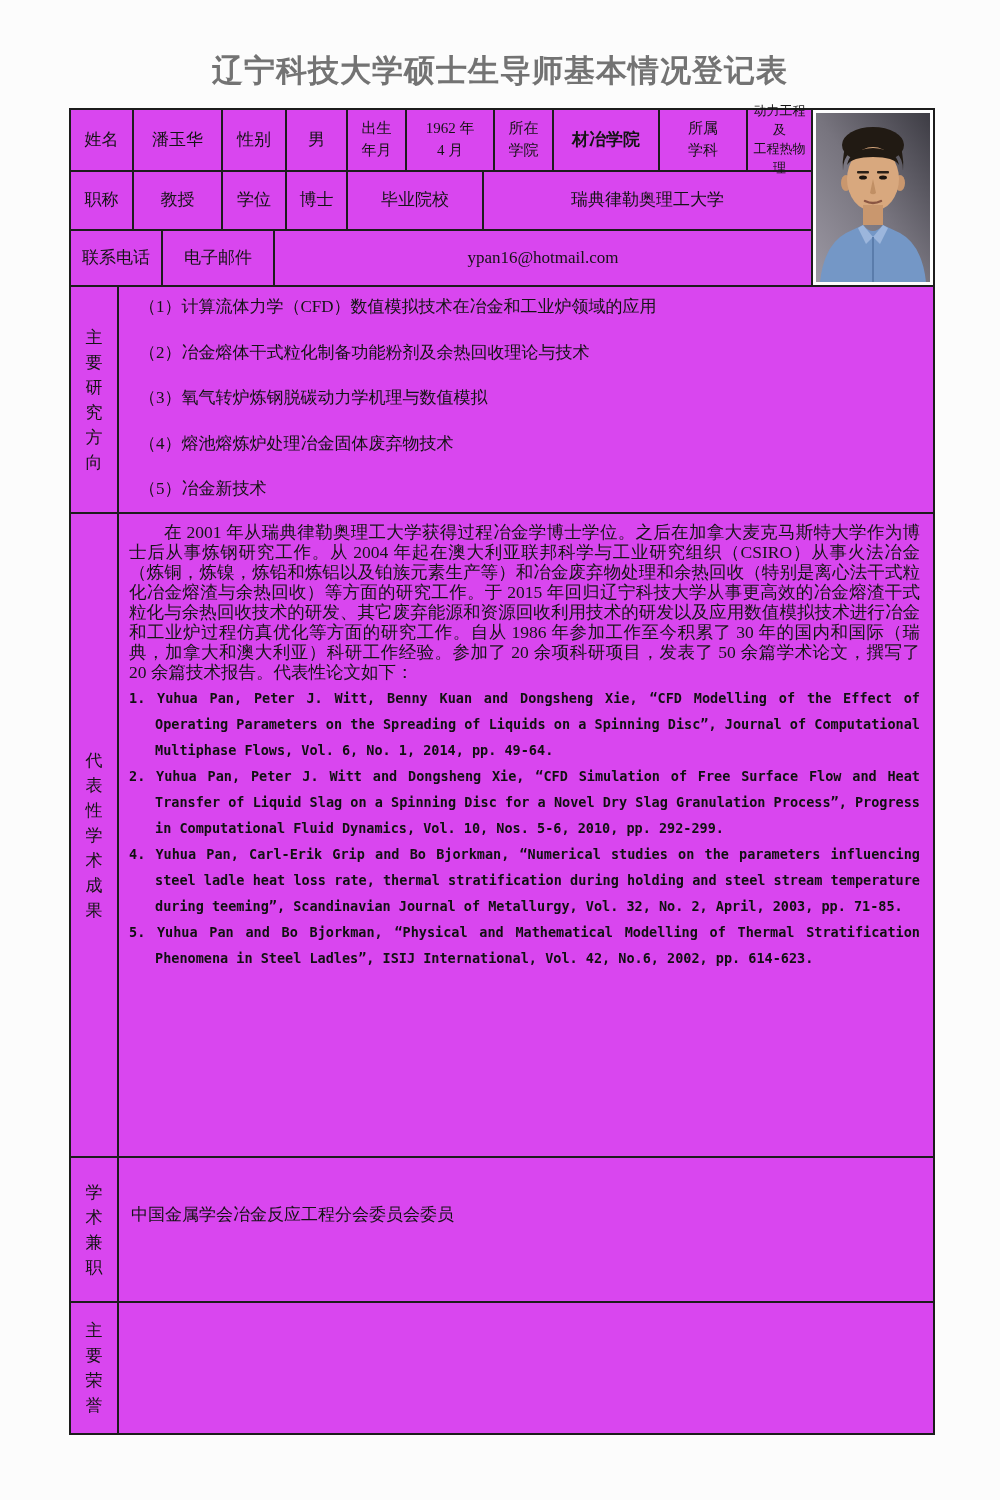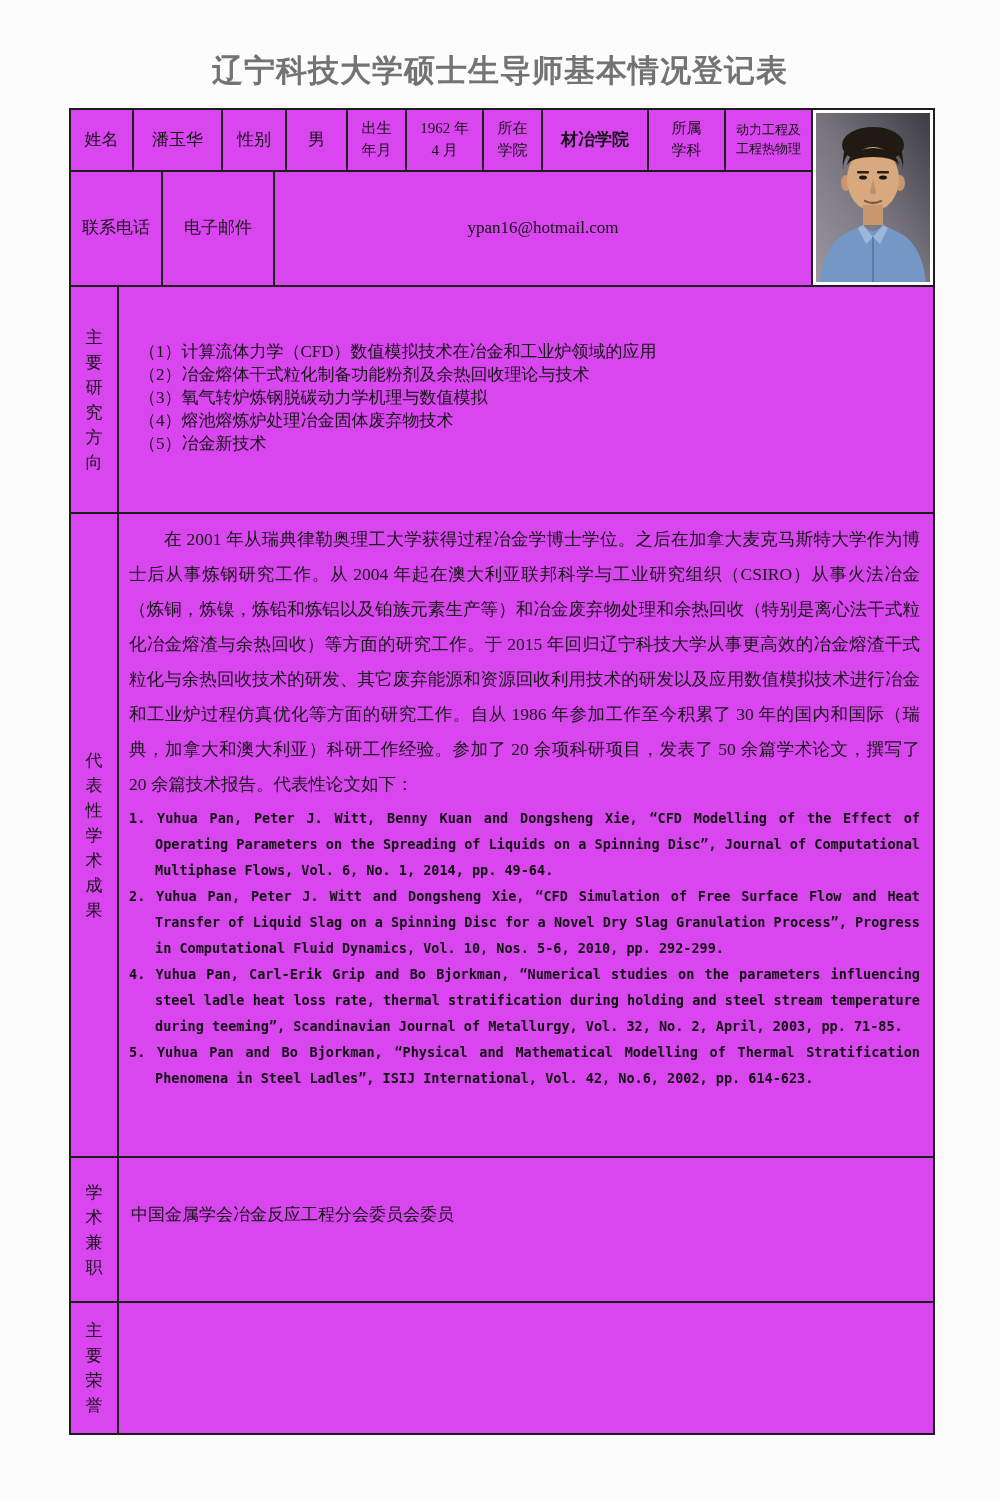--- a/index.html
+++ b/index.html
@@ -24,47 +24,47 @@
   .row-3 { flex:1; }
   .cell {
     display:flex; align-items:center; justify-content:center; text-align:center;
     border-right:2px solid #1c1c1c; font-size:17px; white-space:pre-line;
     line-height:1.45; padding:2px;
   }
   .cell.last { border-right:none; }
   .small2 { font-size:15px; }
   .tiny2  { font-size:13px; }
   .w63{width:63px;} .w89{width:89px;} .w64{width:64px;} .w61{width:61px;}
-  .w59{width:59px;} .w77{width:77px;} .w91{width:106px;font-weight:bold;} .w103{flex:1;}
+  .w59{width:59px;} .w77{width:88px;} .w91{width:106px;font-weight:bold;} .w103{flex:1;}
   .w136{width:136px;} .w330{flex:1;}
   .w92{width:92px;} .w182{width:182px;} .w112{width:112px;} .w357{flex:1;}
 
   .photo-cell { flex:1; background:#fdfdfd; display:flex; align-items:center; justify-content:center; padding:3px; }
   .photo-cell svg { display:block; }
 
   
   .section { display:flex; border-bottom:2.5px solid #1c1c1c; }
   .section:last-child { border-bottom:none; }
   .side-label {
     width:48px; border-right:2px solid #1c1c1c; display:flex; align-items:center;
     justify-content:center; text-align:center; font-size:17px; line-height:25px;
     white-space:pre-line; flex-shrink:0;
   }
   .sec-research { height:227px; }
   .sec-achievements { height:644px; }
   .sec-positions { height:145px; }
   .sec-honors { height:130px; }
 
   .research-content {
-    flex:1; display:flex; flex-direction:column; justify-content:center;
+    flex:1; display:flex; flex-direction:column; justify-content:space-between;
     padding:8px 10px 12px 20px; font-size:17px;
   }
   .ach-content { flex:1; padding:8px 13px 4px 10px; overflow:hidden; }
   .intro {
-    font-size:17.5px; line-height:35px; text-align:justify; text-indent:2em;
+    font-size:17.5px; line-height:20px; text-align:justify; text-indent:2em;
     color:#161616;
   }
   .pubs {
     list-style:none; margin-top:3px;
     font-family:"DejaVu Sans Mono","Liberation Mono",monospace;
     font-size:13.5px; font-weight:bold; line-height:26px; color:#101010;
   }
   .pub { padding-left:26px; text-indent:-26px; text-align:justify; }
   .positions-content {
     flex:1; display:flex; align-items:center; padding:4px 14px 34px 12px; font-size:17px;
@@ -94,20 +94,28 @@
 4 月</div>
           <div class="cell w59 small2">所在
 学院</div>
           <div class="cell w91">材冶学院</div>
           <div class="cell w77 small2">所属
 学科</div>
           <div class="cell w103 tiny2 last">动力工程及
 工程热物理</div>
         </div>
 
+        <div class="row row-2">
+          <div class="cell w63">职称</div>
+          <div class="cell w89">教授</div>
+          <div class="cell w64">学位</div>
+          <div class="cell w61">博士</div>
+          <div class="cell w136">毕业院校</div>
+          <div class="cell w330 last">瑞典律勒奥理工大学</div>
+        </div>
 
         <div class="row row-3">
           <div class="cell w92">联系电话</div>
           <div class="cell w112">电子邮件</div>
           <div class="cell w357 last">ypan16@hotmail.com</div>
         </div>
 
       </div>
 
       <div class="photo-cell">

